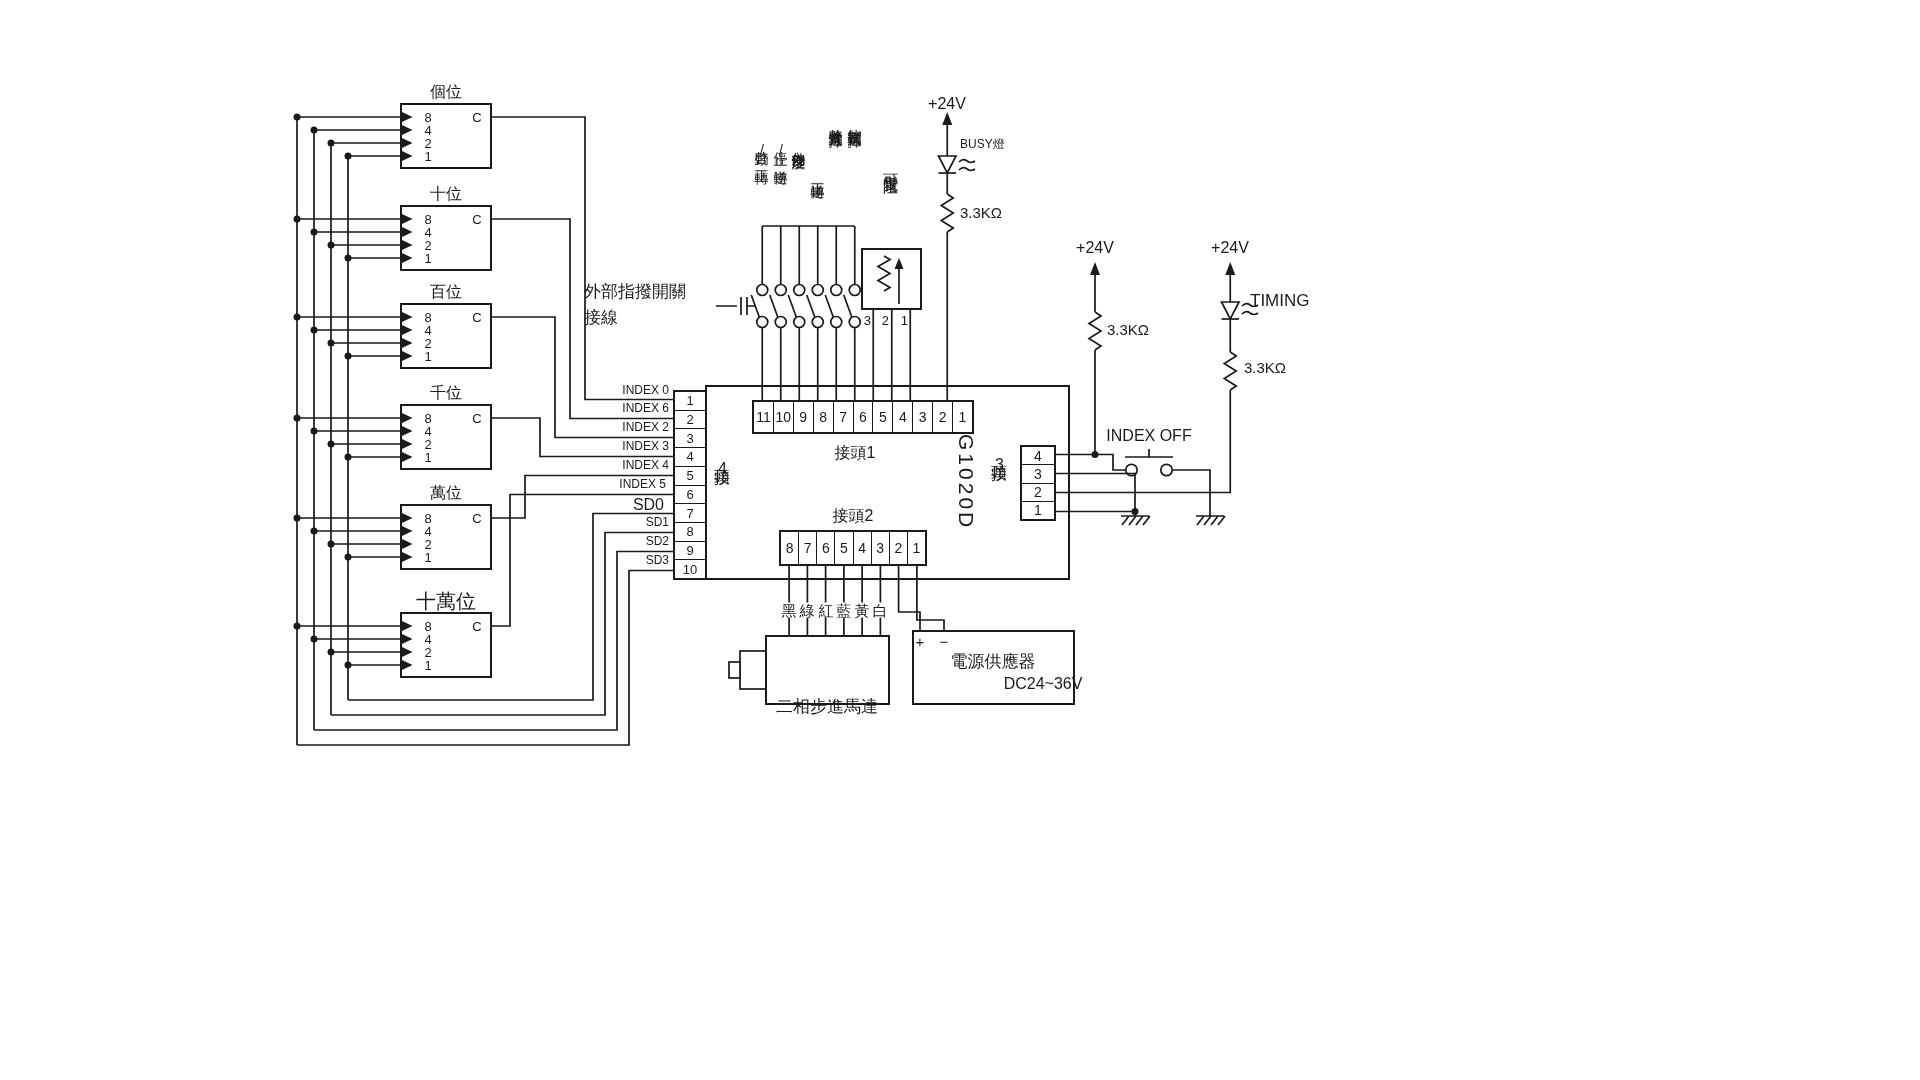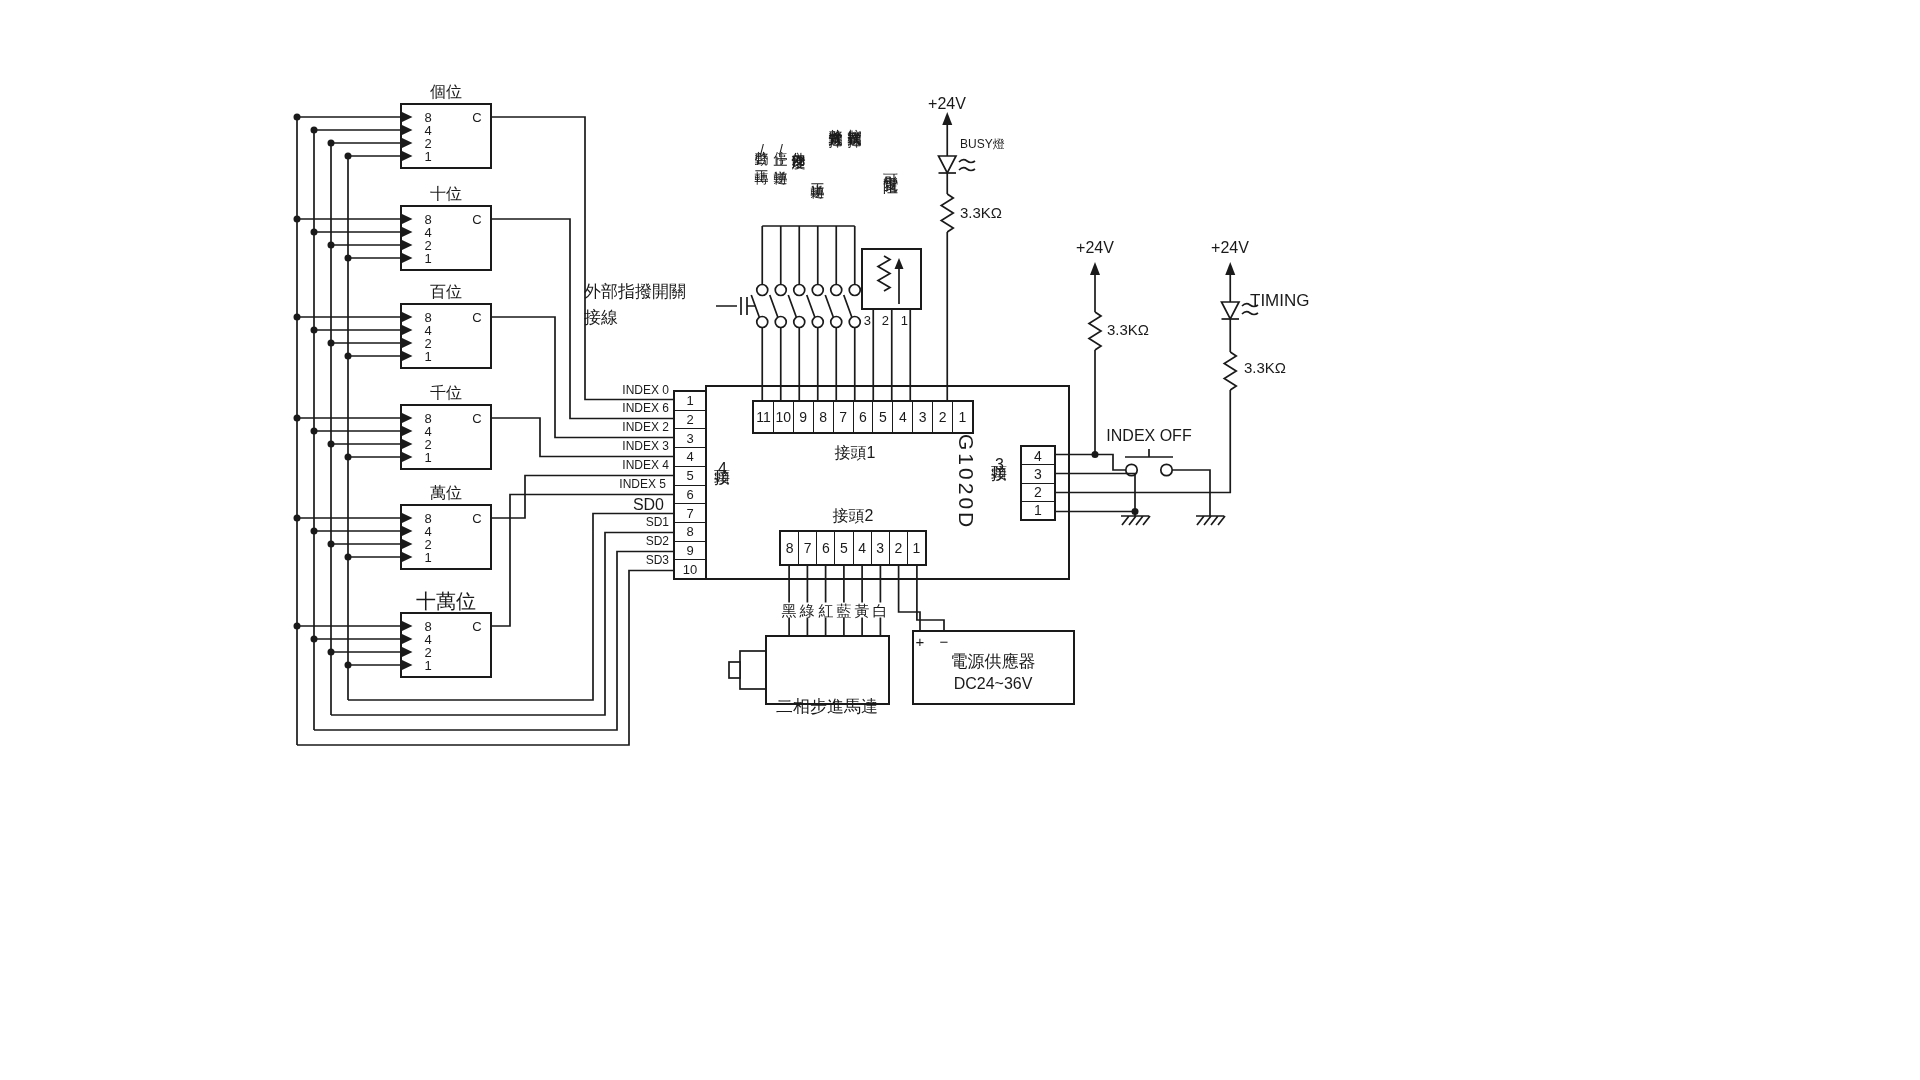--- a/index.html
+++ b/index.html
@@ -296,21 +296,21 @@
   <div class="lbl wbg" style="left:862px;top:610px;font-size:15px">黃</div>
   <div class="lbl wbg" style="left:880px;top:610px;font-size:15px">白</div>
 
   <div class="box" style="left:765px;top:635px;width:125px;height:70px"></div>
   <div class="lbl" style="left:827px;top:706px;font-size:17px">二相步進馬達</div>
 
   <div class="box" style="left:912px;top:630px;width:163px;height:75px"></div>
   <div class="lbl" style="left:920px;top:641px;font-size:15px">+</div>
   <div class="lbl" style="left:944px;top:641px;font-size:15px">−</div>
   <div class="lbl" style="left:993px;top:661px;font-size:17px">電源供應器</div>
-  <div class="lbl" style="left:993px;top:684px;font-size:16px">DC24~36V</div>
+  <div class="lbl" style="left:1043px;top:684px;font-size:16px">DC24~36V</div>
 
   <div class="cells vert" style="left:1020px;top:445px;width:36px;height:76px">
     <div class="cell">4</div>
     <div class="cell">3</div>
     <div class="cell">2</div>
     <div class="cell">1</div>
   </div>
   <div class="vtext" style="left:999px;top:452px;font-size:16px">接頭3</div>
 
   <div class="lbl" style="left:1149px;top:436px;font-size:16px">INDEX OFF</div>

